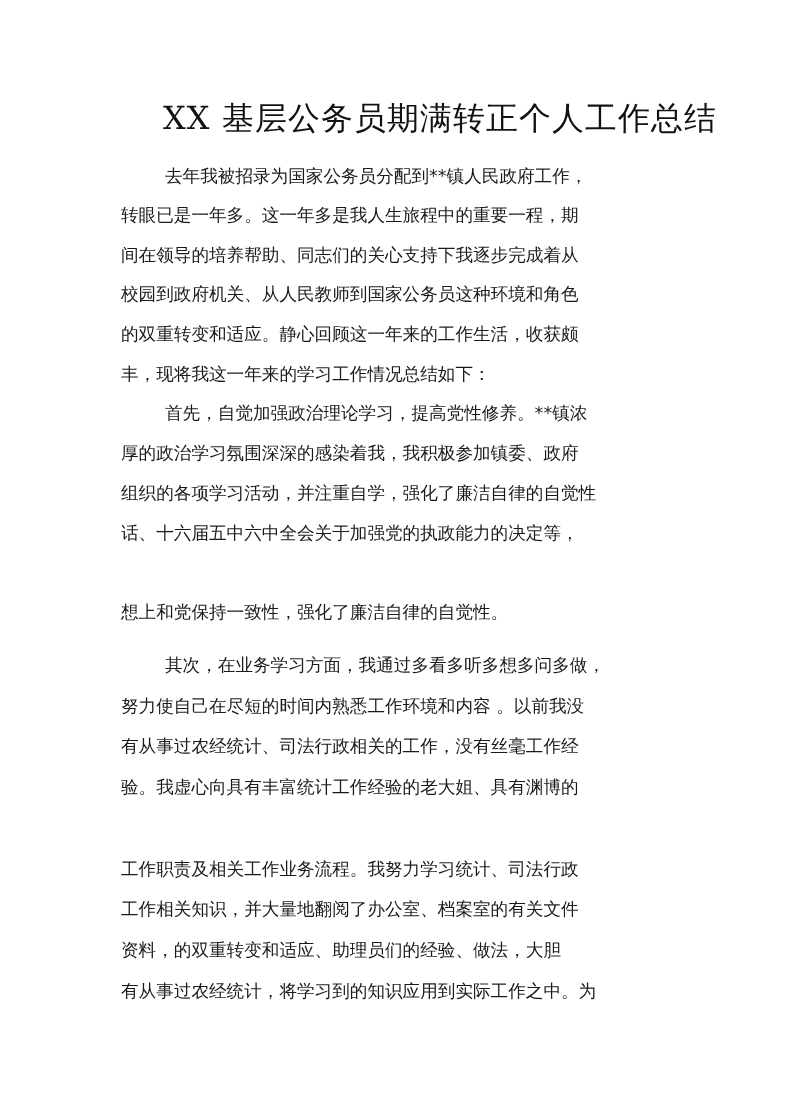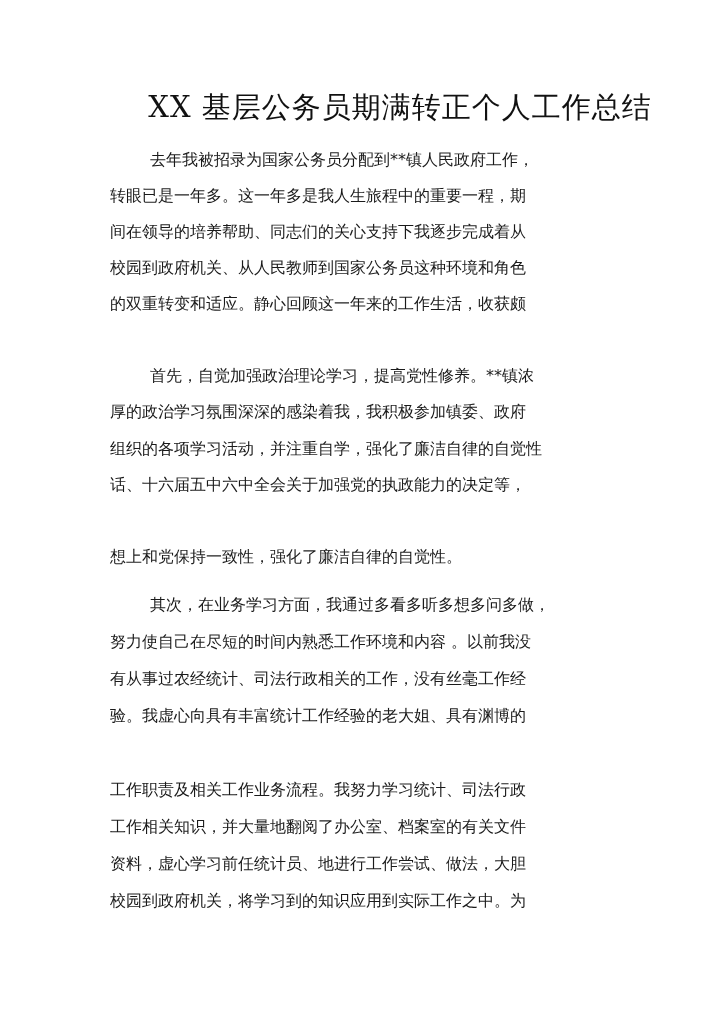--- a/index.html
+++ b/index.html
@@ -13,28 +13,29 @@
 <body>
 
 <div class="page">
   <div class="title">XX 基层公务员期满转正个人工作总结</div>
 
   <div class="line indent" style="top:148px">去年我被招录为国家公务员分配到**镇人民政府工作，</div>
   <div class="line" style="top:184px">转眼已是一年多。这一年多是我人生旅程中的重要一程，期</div>
   <div class="line" style="top:220px">间在领导的培养帮助、同志们的关心支持下我逐步完成着从</div>
   <div class="line" style="top:256px">校园到政府机关、从人民教师到国家公务员这种环境和角色</div>
   <div class="line" style="top:292px">的双重转变和适应。静心回顾这一年来的工作生活，收获颇</div>
+  <div class="line" style="top:328px">丰，现将我这一年来的学习工作情况总结如下：</div>
 
   <div class="line indent" style="top:364px">首先，自觉加强政治理论学习，提高党性修养。**镇浓</div>
   <div class="line" style="top:400px">厚的政治学习氛围深深的感染着我，我积极参加镇委、政府</div>
   <div class="line" style="top:437px">组织的各项学习活动，并注重自学，强化了廉洁自律的自觉性</div>
   <div class="line" style="top:473px">话、十六届五中六中全会关于加强党的执政能力的决定等，</div>
   <div class="line" style="top:545px">想上和党保持一致性，强化了廉洁自律的自觉性。</div>
 
   <div class="line indent" style="top:593px">其次，在业务学习方面，我通过多看多听多想多问多做，</div>
   <div class="line" style="top:630px">努力使自己在尽短的时间内熟悉工作环境和内容 。以前我没</div>
   <div class="line" style="top:667px">有从事过农经统计、司法行政相关的工作，没有丝毫工作经</div>
   <div class="line" style="top:704px">验。我虚心向具有丰富统计工作经验的老大姐、具有渊博的</div>
   <div class="line" style="top:778px">工作职责及相关工作业务流程。我努力学习统计、司法行政</div>
   <div class="line" style="top:815px">工作相关知识，并大量地翻阅了办公室、档案室的有关文件</div>
-  <div class="line" style="top:852px">资料，虚心学习前任统计员、地进行工作尝试、做法，大胆</div>
-  <div class="line" style="top:889px">校园到政府机关，将学习到的知识应用到实际工作之中。为</div>
+  <div class="line" style="top:852px">资料，的双重转变和适应、助理员们的经验、做法，大胆</div>
+  <div class="line" style="top:889px">有从事过农经统计，将学习到的知识应用到实际工作之中。为</div>
 </div>
 
 </body></html>

